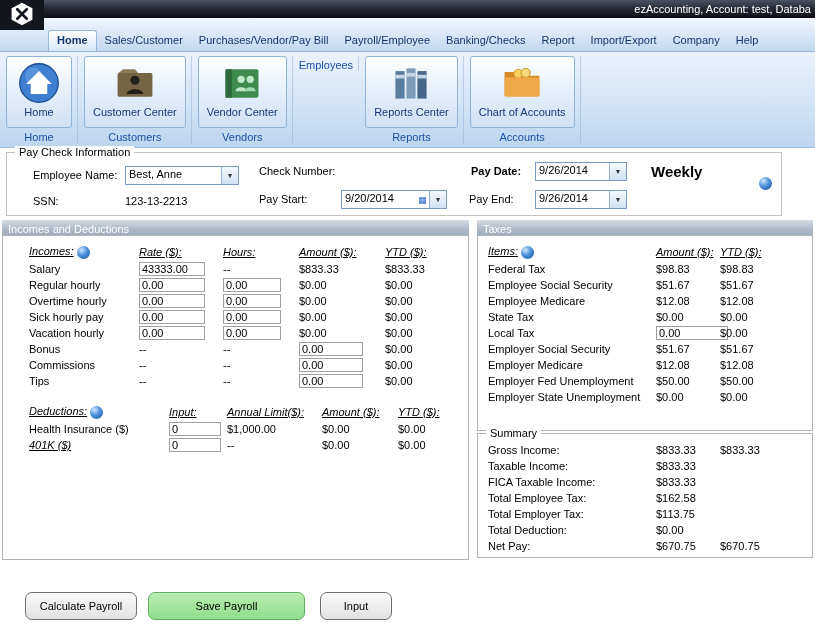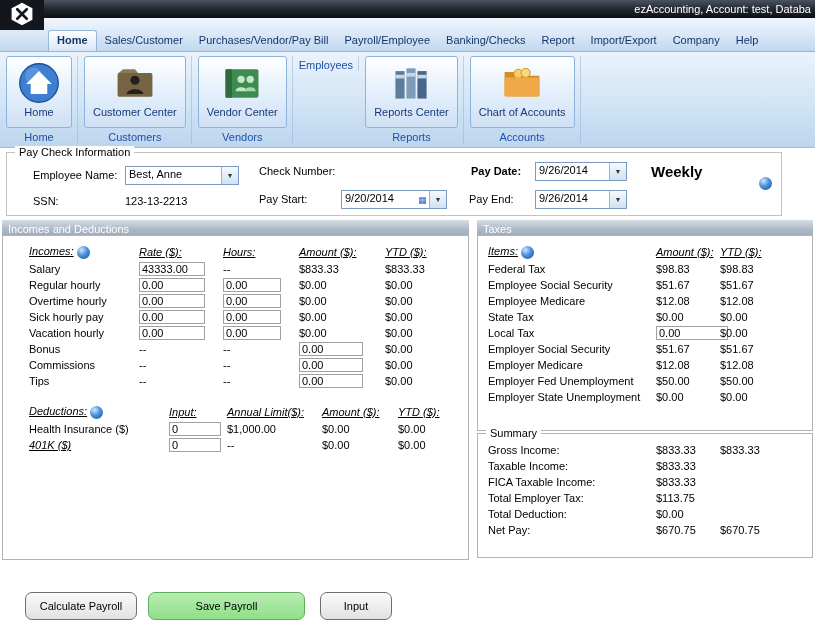--- a/index.html
+++ b/index.html
@@ -404,20 +404,25 @@
     <span>Taxable Income:</span>
     <span>$833.33</span>
     <span></span>
   </div>
   <div class="trow">
     <span>FICA Taxable Income:</span>
     <span>$833.33</span>
     <span></span>
   </div>
   <div class="trow">
+    <span>Total Employee Tax:</span>
+    <span>$162.58</span>
+    <span></span>
+  </div>
+  <div class="trow">
     <span>Total Employer Tax:</span>
     <span>$113.75</span>
     <span></span>
   </div>
   <div class="trow">
     <span>Total Deduction:</span>
     <span>$0.00</span>
     <span></span>
   </div>
   <div class="trow">

